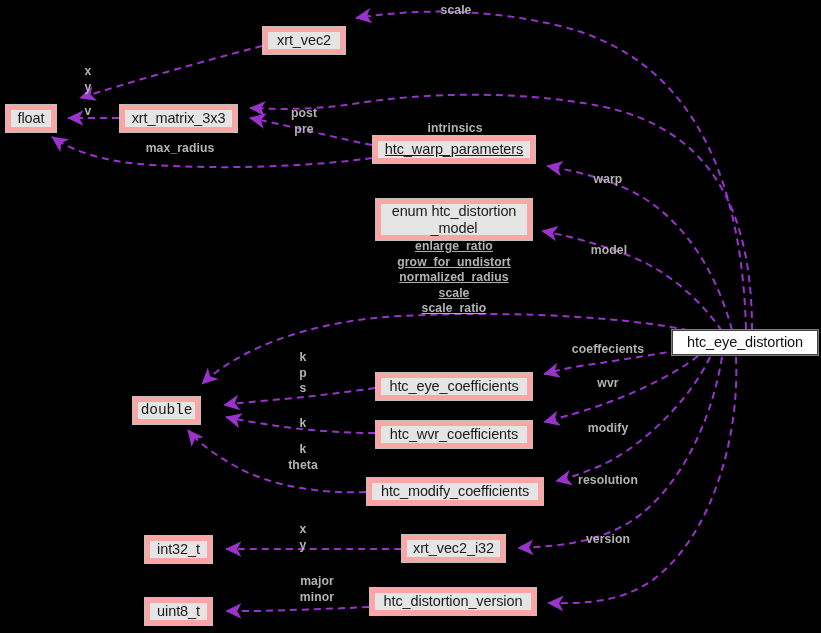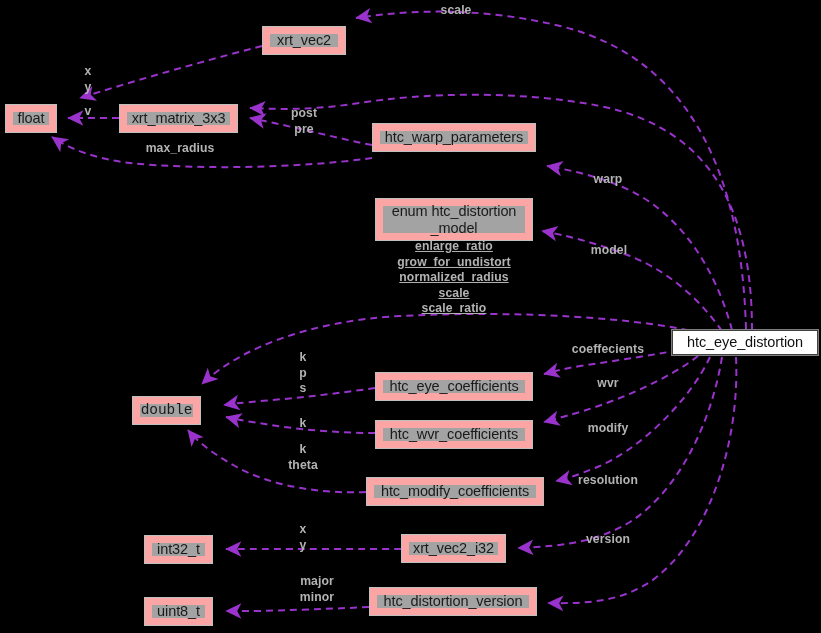--- a/index.html
+++ b/index.html
@@ -19,22 +19,22 @@
     position: absolute;
     left: 0;
     top: 0;
     width: 821px;
     height: 633px;
     pointer-events: none;
   }
   .node {
     position: absolute;
     box-sizing: border-box;
-    background: #a3a3a3;
-    border: 7px solid #fca5a5;
+    background: #e5e5e5;
+    border: 5px solid #fca5a5;
     outline: 1px solid #bfbfbf;
     color: #1a1a1a;
     font-size: 14.5px;
     line-height: 1.12;
     display: flex;
     align-items: center;
     justify-content: center;
     text-align: center;
     white-space: pre;
     letter-spacing: -0.1px;
@@ -109,21 +109,21 @@
       <path d="M 736,357 C 740,440 710,540 650,582 C 620,601 590,604 548,603"></path>
 
       <path d="M 369,607 C 330,609 290,610 260,611 C 243,611 233,611 226,611"></path>
     </g>
   </svg>
 
   <div id="nodes">
       <div class="node" style="left: 263px; top: 27px; width: 82px; height: 27px;">xrt_vec2</div>
       <div class="node" style="left: 6px; top: 105px; width: 50px; height: 27px;">float</div>
       <div class="node" style="left: 120px; top: 105px; width: 117px; height: 27px;">xrt_matrix_3x3</div>
-      <div class="node" style="left: 373px; top: 124px; width: 162px; height: 27px;">htc_warp_parameters</div>
+      <div class="node" style="left: 373px; top: 136px; width: 162px; height: 27px; text-decoration: underline;">htc_warp_parameters</div>
       <div class="node" style="left: 376px; top: 187px; width: 156px; height: 41px; margin-top: 12px;">enum htc_distortion
 _model</div>
       <div class="node focus" style="left: 672px; top: 330px; width: 146px; height: 25px;">htc_eye_distortion</div>
       <div class="node" style="left: 376px; top: 373px; width: 156px; height: 27px;">htc_eye_coefficients</div>
       <div class="node" style="left: 133px; top: 397px; width: 67px; height: 27px; font-family: Liberation Mono, monospace;">double</div>
       <div class="node" style="left: 376px; top: 421px; width: 156px; height: 27px;">htc_wvr_coefficients</div>
       <div class="node" style="left: 367px; top: 478px; width: 176px; height: 27px;">htc_modify_coefficients</div>
       <div class="node" style="left: 145px; top: 536px; width: 67px; height: 27px;">int32_t</div>
       <div class="node" style="left: 402px; top: 535px; width: 103px; height: 27px;">xrt_vec2_i32</div>
       <div class="node" style="left: 145px; top: 598px; width: 67px; height: 27px;">uint8_t</div>

